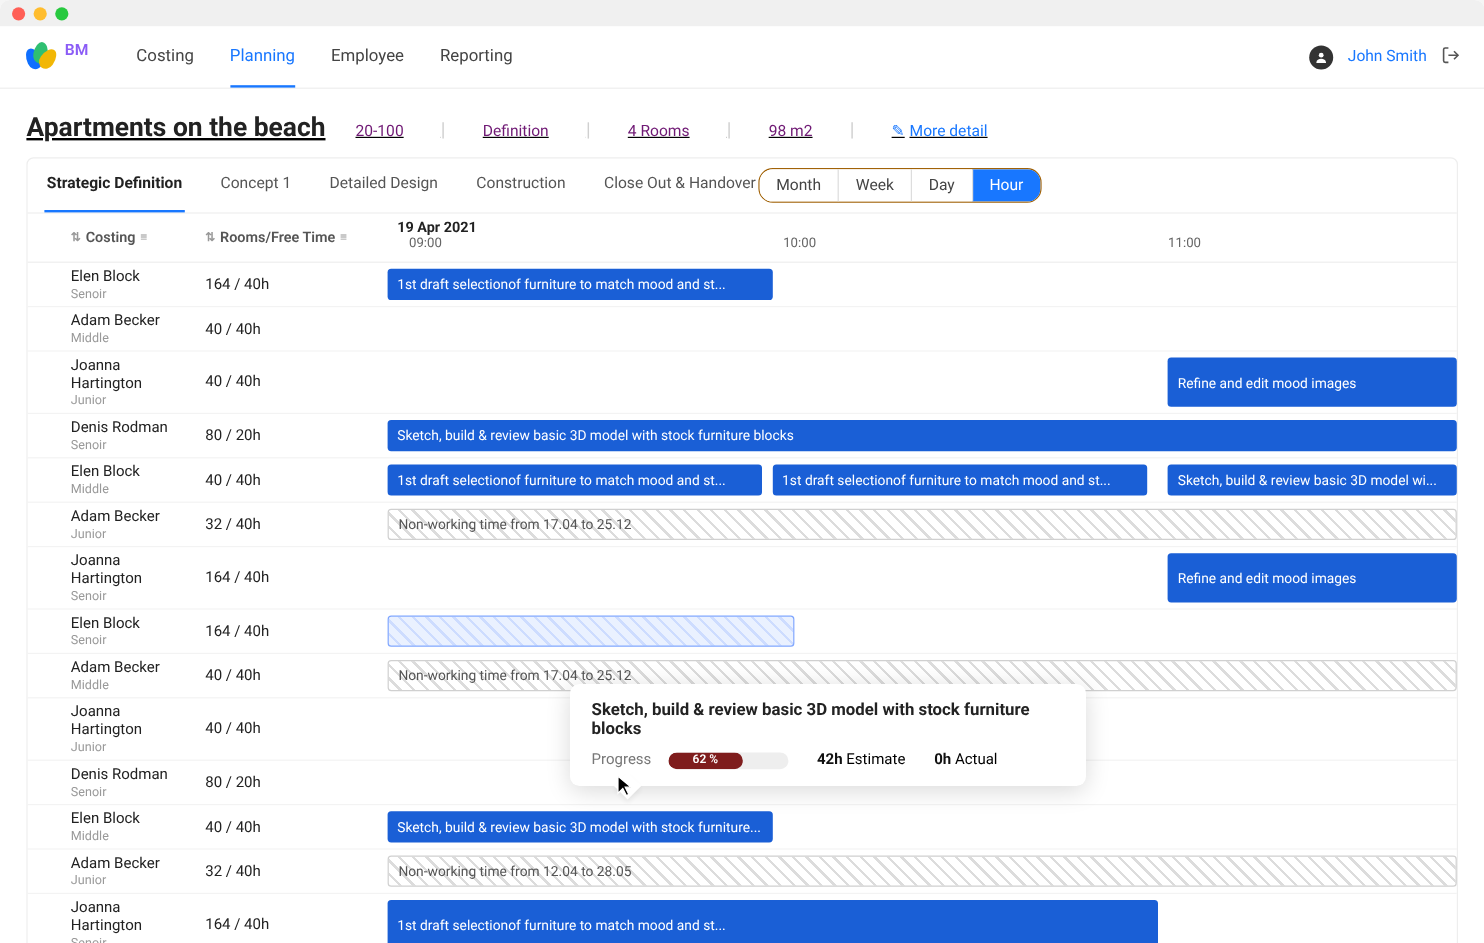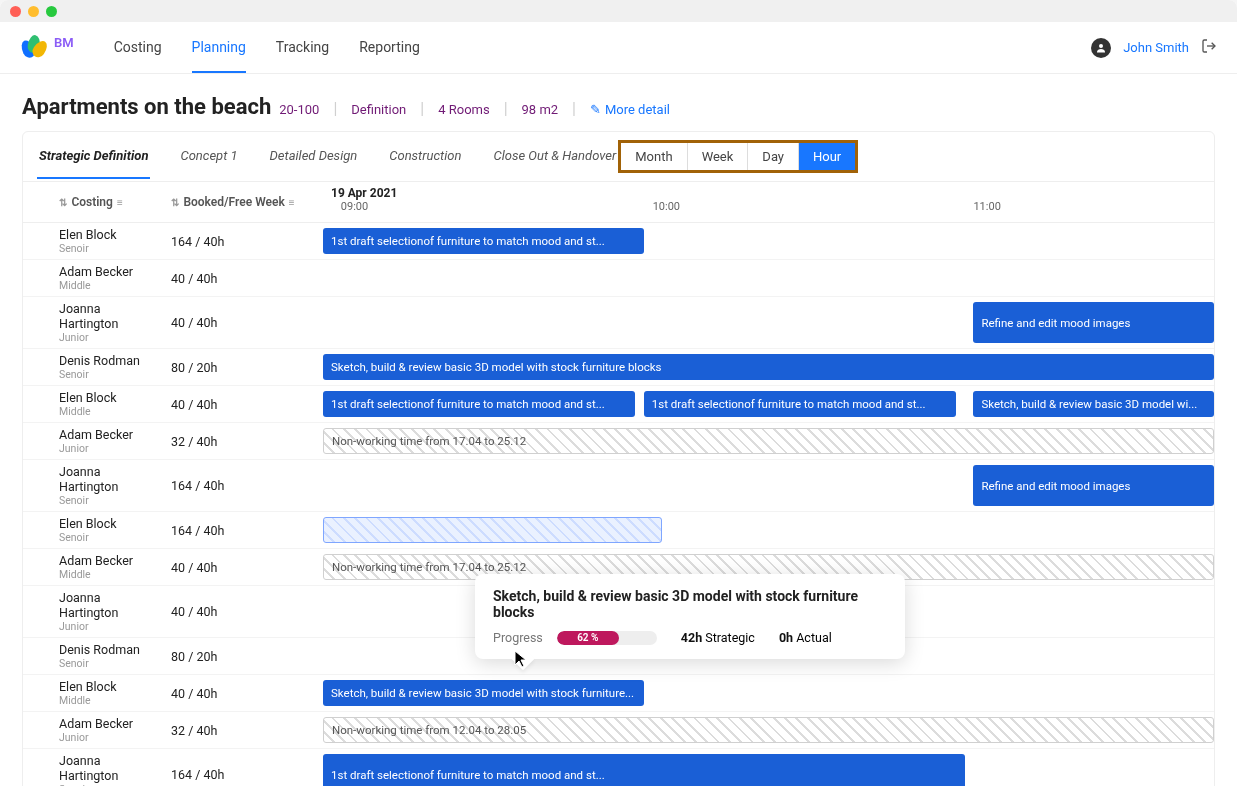--- a/index.html
+++ b/index.html
@@ -21,34 +21,34 @@
   .logo-swirl .s2 { background: #2fbf71; left: 8px; top: 0; transform: rotate(10deg); }
   .logo-swirl .s3 { background: #f2b705; left: 14px; top: 5px; transform: rotate(35deg); }
 
   .nav-items { display: flex; gap: 30px; }
   .nav-item { font-size: 14px; color: #444; cursor: pointer; padding: 16px 0; border-bottom: 2px solid transparent; }
   .nav-item.active { color: #1877ff; border-bottom-color: #1877ff; }
 
   .user-area { margin-left: auto; display: flex; align-items: center; gap: 12px; color: #1877ff; font-size: 13px; }
   .user-area .uicon { width: 20px; height: 20px; border-radius: 50%; background: #333; display: inline-flex; align-items: center; justify-content: center; color: #fff; font-size: 11px; }
 
-  .page-header { padding: 20px 22px 12px; display: flex; align-items: baseline; gap: 8px; flex-wrap: wrap; }
+  .page-header { padding: 20px 22px 12px; display: flex; align-items: baseline; gap: 25px; flex-wrap: wrap; text-decoration: underline; }
   .page-title { font-size: 22px; font-weight: 700; color: #222; }
   .meta-chunk { font-size: 13px; color: #701a75; }
   .meta-sep { color: #d0d0d0; margin: 0 6px; }
   .more-detail { color: #1877ff; font-size: 13px; cursor: pointer; }
   .pencil-icon { color: #1877ff; margin-right: 4px; }
 
   .content { margin: 0 22px; background: #fff; border: 1px solid #eee; border-radius: 6px; }
 
   .phase-row { display: flex; align-items: center; border-bottom: 1px solid #eee; padding: 0 14px; }
   .phase-tabs { display: flex; gap: 28px; }
-  .phase-tab { font-size: 13px; color: #555; padding: 14px 2px; cursor: pointer; border-bottom: 2px solid transparent; font-style: italic; }
+  .phase-tab { font-size: 13px; color: #555; padding: 14px 2px; cursor: pointer; border-bottom: 2px solid transparent; }
   .phase-tab.active { font-weight: 700; color: #222; border-bottom-color: #1877ff; }
-  .view-toggle { margin-left: auto; display: flex; border: 3px solid #a16207; border-radius: 0; overflow: hidden; margin: 8px 0; }
+  .view-toggle { margin-left: auto; display: flex; border: 1px solid #a16207; border-radius: 12px; overflow: hidden; margin: 8px 0; }
   .view-btn { padding: 6px 14px; font-size: 13px; border-left: 1px solid #ddd; cursor: pointer; color: #444; background: #fff; }
   .view-btn:first-child { border-left: none; }
   .view-btn.active { background: #1877ff; color: #fff; }
 
   .grid { position: relative; }
   .grid-head { display: flex; border-bottom: 1px solid #eee; font-size: 12px; color: #555; }
   .col-emp { width: 140px; padding: 8px 12px 8px 36px; display: flex; align-items: center; gap: 4px; font-weight: 600; }
   .col-time { width: 160px; padding: 8px 8px; display: flex; align-items: center; gap: 4px; font-weight: 600; }
   .col-timeline { flex: 1; position: relative; padding: 4px 0 8px; }
   .date-lbl { font-weight: 700; font-size: 12px; color: #222; margin-left: 8px; }
@@ -69,21 +69,21 @@
   .bar.blue { background: #1a5fd6; }
   .bar.hatched { background: repeating-linear-gradient(45deg, #fff, #fff 6px, #dcdcdc 6px, #dcdcdc 8px); border: 1px solid #d0d0d0; color: #555; }
   .bar.hatched-blue { background: repeating-linear-gradient(45deg, #eaf1ff, #eaf1ff 6px, #cddcff 6px, #cddcff 8px); border: 1px solid #7fa6ff; }
 
   .tooltip { position: absolute; background: #fff; border-radius: 8px; box-shadow: 0 4px 20px rgba(0,0,0,0.15); padding: 14px 18px; width: 430px; z-index: 50; }
   .tooltip::after { content: ""; position: absolute; bottom: -8px; left: 40px; width: 16px; height: 16px; background: #fff; transform: rotate(45deg); box-shadow: 2px 2px 4px rgba(0,0,0,0.06); }
   .tt-title { font-weight: 700; font-size: 14px; color: #222; margin-bottom: 10px; }
   .tt-row { display: flex; align-items: center; gap: 14px; font-size: 12.5px; }
   .tt-label { color: #777; }
   .progress-bar { width: 100px; height: 14px; background: #eee; border-radius: 8px; position: relative; overflow: hidden; }
-  .progress-fill { height: 100%; background: #be185d; border-radius: 8px; display: flex; align-items: center; justify-content: center; color: #fff; font-size: 10px; font-weight: 600; }
+  .progress-fill { height: 100%; background: #7f1d1d; border-radius: 8px; display: flex; align-items: center; justify-content: center; color: #fff; font-size: 10px; font-weight: 600; }
   .tt-est { margin-left: 10px; }
   .tt-est b { color: #111; }
 
   .cursor { position: absolute; width: 14px; height: 18px; z-index: 60; pointer-events: none; }
   .cursor svg { width: 14px; height: 18px; }
 </style>
 </head>
 <body>
 
 <div class="window">
@@ -99,21 +99,21 @@
       <div class="logo-swirl">
         <span class="s1"></span>
           <span class="s2"></span>
           <span class="s3"></span>
       </div>
       <span>BM</span>
     </div>
     <div class="nav-items">
       <div class="nav-item">Costing</div>
       <div class="nav-item active">Planning</div>
-      <div class="nav-item">Tracking</div>
+      <div class="nav-item">Employee</div>
       <div class="nav-item">Reporting</div>
     </div>
     <div class="user-area">
       <span class="uicon">
         <svg viewBox="0 0 24 24" width="12" height="12" fill="#fff">
             <circle cx="12" cy="8" r="4"></circle>
             <path d="M4 20c0-4 4-6 8-6s8 2 8 6v1H4z"></path>
           </svg>
       </span>
       <span>John Smith</span>
@@ -162,21 +162,21 @@
 
     <div class="grid">
       <div class="grid-head">
         <div class="col-emp">
           <span class="sort-icon">⇅</span>
           <span>Costing</span>
           <span class="filter-icon">≡</span>
         </div>
         <div class="col-time">
           <span class="sort-icon">⇅</span>
-          <span>Booked/Free Week</span>
+          <span>Rooms/Free Time</span>
           <span class="filter-icon">≡</span>
         </div>
         <div class="col-timeline">
           <div class="date-lbl">19 Apr 2021</div>
           <div class="tick-row" id="tick-row">
               <span class="tick" style="left: 2%;">09:00</span>
               <span class="tick" style="left: 37%;">10:00</span>
               <span class="tick" style="left: 73%;">11:00</span>
             </div>
         </div>
@@ -322,21 +322,21 @@
 
       <div class="tooltip" id="tooltip" style="left:452px; top:392px;">
         <div class="tt-title">Sketch, build &amp; review basic 3D model with stock furniture blocks</div>
         <div class="tt-row">
           <span class="tt-label">Progress</span>
           <div class="progress-bar">
             <div class="progress-fill" id="progress-fill" style="width: 62%;">
               <span>62 %</span>
             </div>
           </div>
-          <span class="tt-est"><b>42h</b> <span>Strategic</span></span>
+          <span class="tt-est"><b>42h</b> <span>Estimate</span></span>
           <span class="tt-est"><b>0h</b> <span>Actual</span></span>
         </div>
       </div>
 
       <div class="cursor" style="left:491px; top:468px;">
         <svg viewBox="0 0 14 18">
             <path d="M1 1 L1 15 L5 11 L8 17 L10 16 L7 10 L12 10 Z" fill="#000" stroke="#fff" stroke-width="1"></path>
           </svg>
       </div>
 

